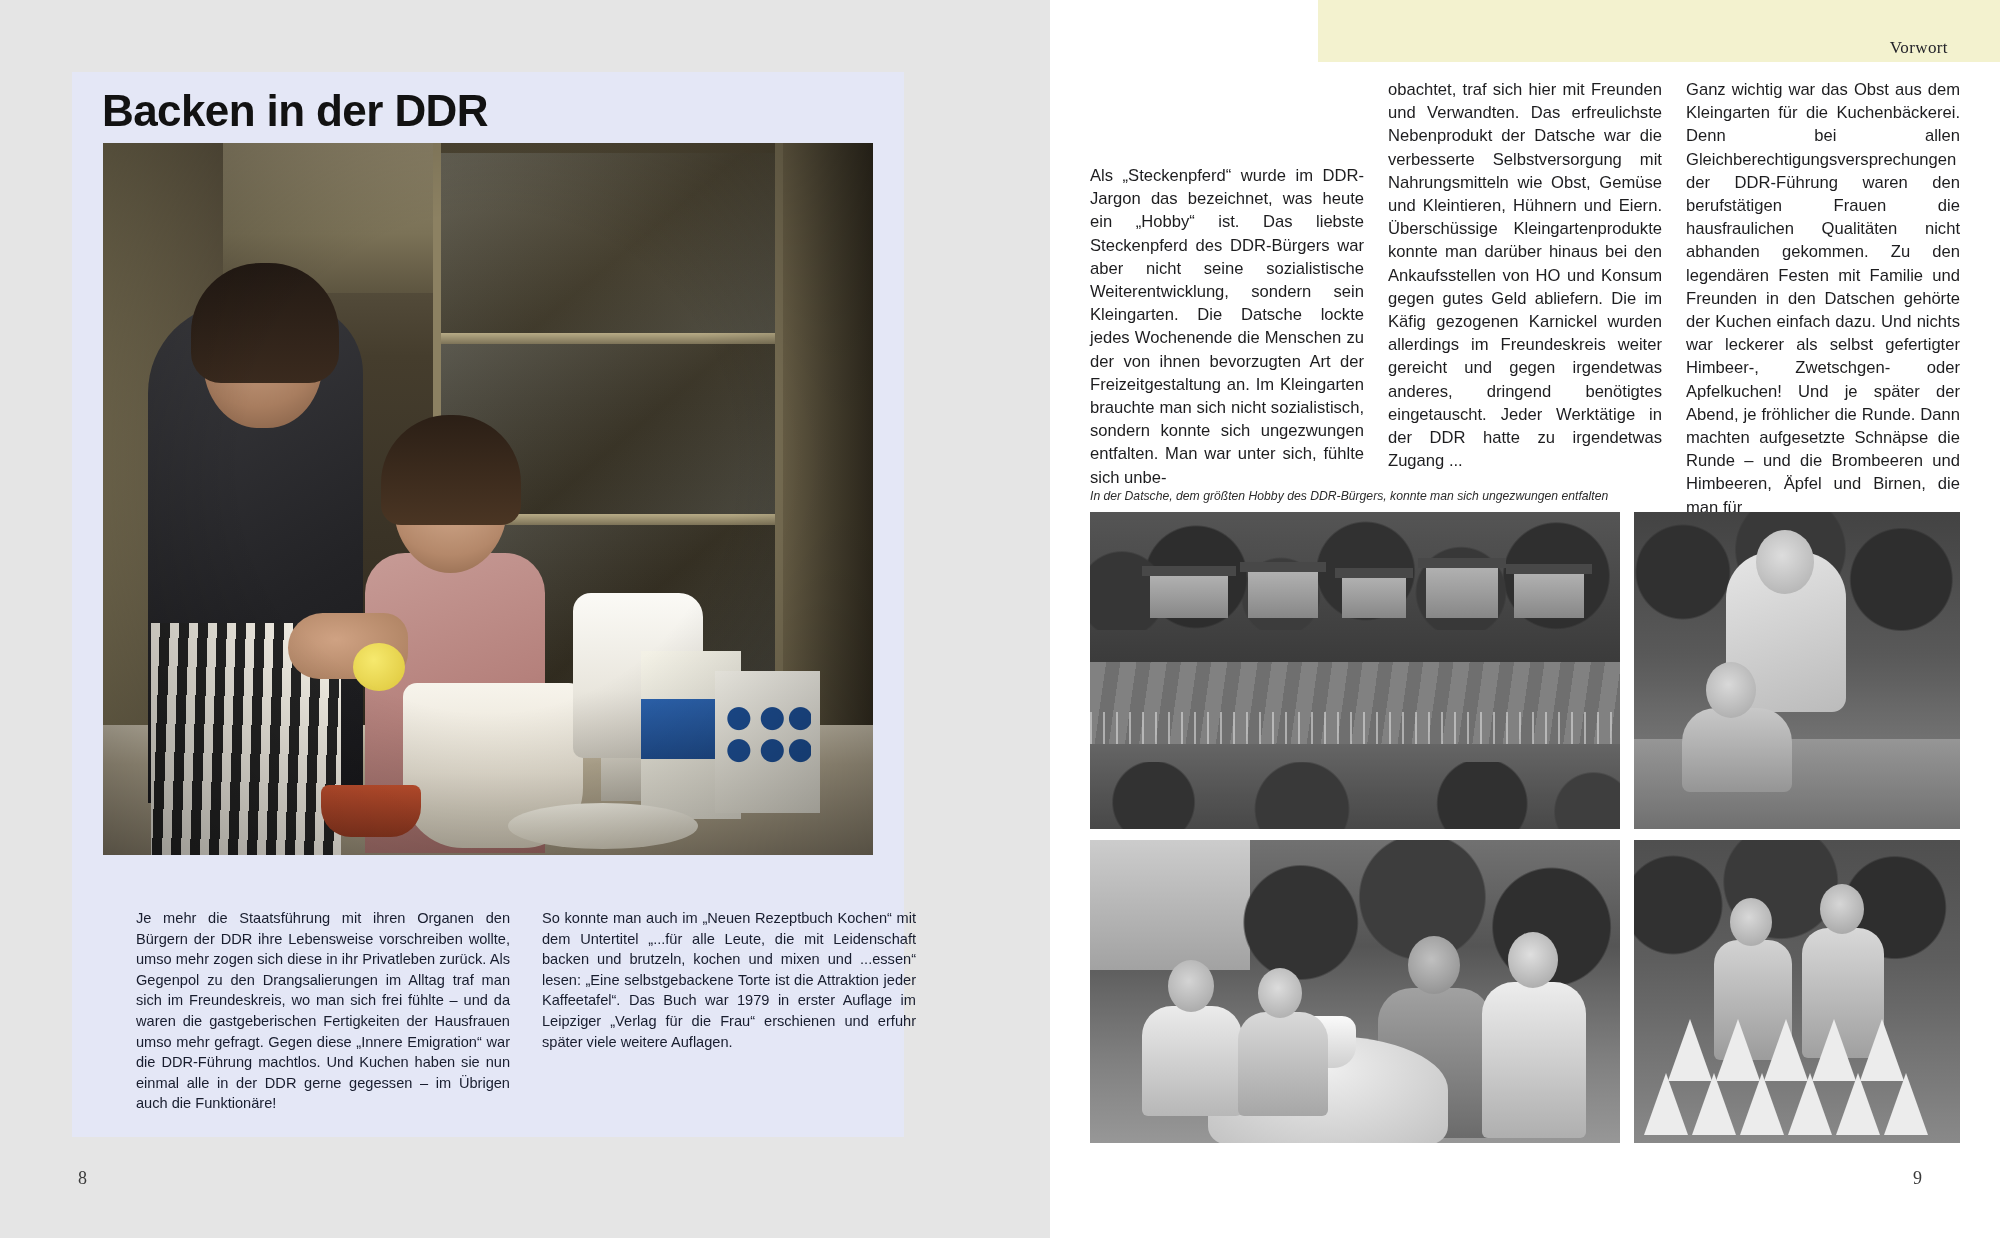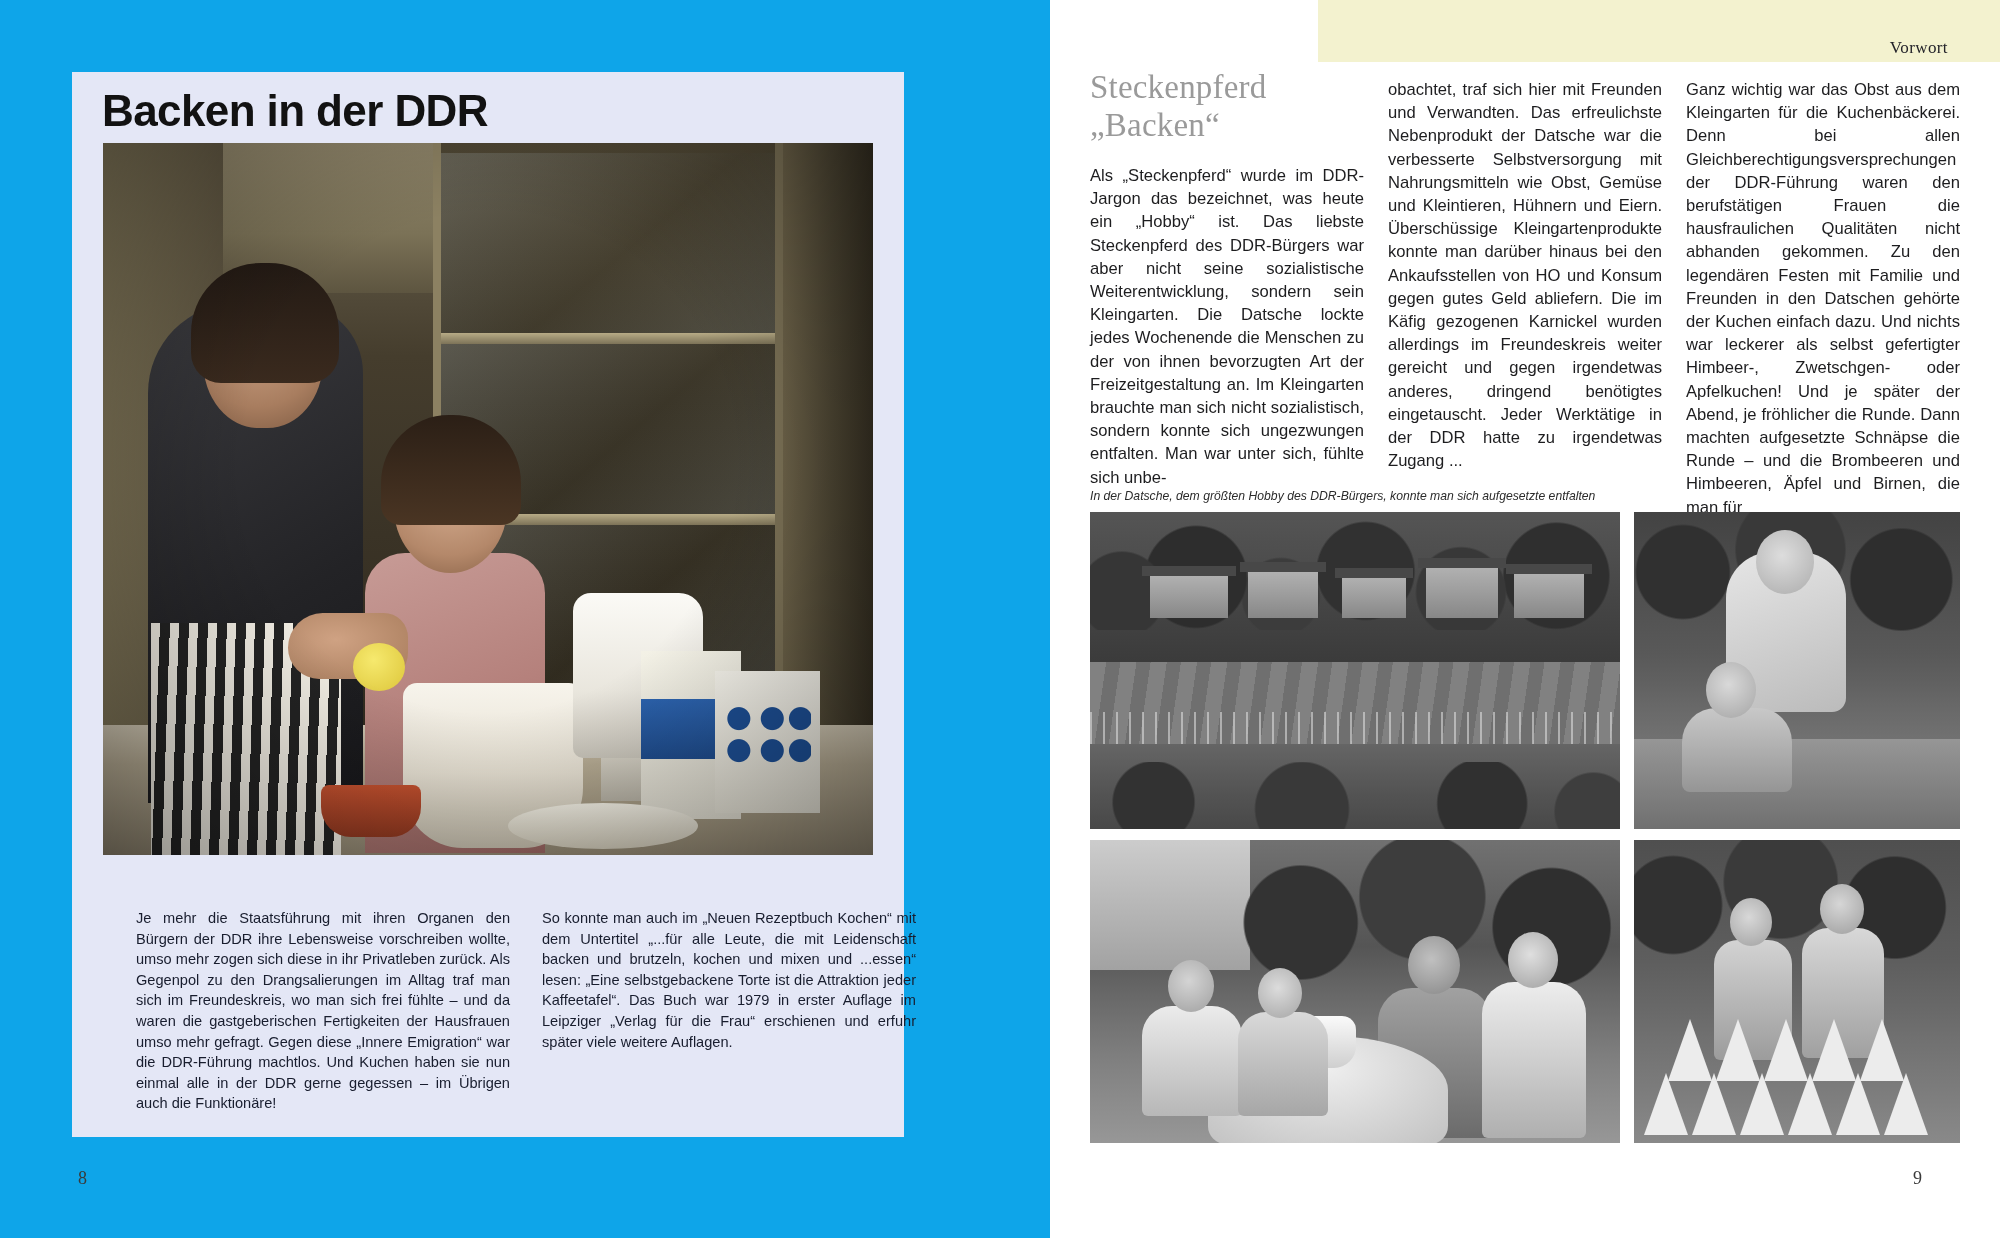--- a/index.html
+++ b/index.html
@@ -5,21 +5,21 @@
   * { box-sizing: border-box; margin: 0; padding: 0; }
   html, body {
     width: 2000px; height: 1238px;
     background: #ffffff;
     font-family: "Liberation Serif", serif;
     overflow: hidden;
   }
   .spread { position: relative; width: 2000px; height: 1238px; background: #fdfdfd; }
 
   
-  .page-left { position: absolute; left: 0; top: 0; width: 1050px; height: 1238px; background: #0ea5e9; }
+  .page-left { position: absolute; left: 0; top: 0; width: 1050px; height: 1238px; background: #e5e5e5; }
 
   .tint-panel {
     position: absolute; left: 72px; top: 72px;
     width: 832px; height: 1065px;
     background: #e4e7f6;
   }
 
   .page-title {
     position: absolute; left: 102px; top: 86px;
     width: 760px;
@@ -425,36 +425,34 @@
     </div>
 
     <div class="folio-left">8</div>
   </div>
 
   <div class="page-right">
 
     <div class="running-band"></div>
     <div class="running-head">Vorwort</div>
 
-    <div class="rp-heading" style="white-space:pre-line">Steckenpferd
-„Backen“</div>
 
     <div class="rp-cols">
       <div class="rp-col first">
         <p>Als „Steckenpferd“ wurde im DDR-Jargon das bezeichnet, was heute ein „Hobby“ ist. Das liebste Steckenpferd des DDR-Bürgers war aber nicht seine sozialistische Weiterentwicklung, sondern sein Kleingarten. Die Datsche lockte jedes Wochenende die Menschen zu der von ihnen bevorzugten Art der Freizeitgestaltung an. Im Kleingarten brauchte man sich nicht sozialistisch, sondern konnte sich ungezwungen entfalten. Man war unter sich, fühlte sich unbe-</p>
       </div>
       <div class="rp-col">
         <p>obachtet, traf sich hier mit Freunden und Verwandten. Das erfreulichste Nebenprodukt der Datsche war die verbesserte Selbstversorgung mit Nahrungsmitteln wie Obst, Gemüse und Kleintieren, Hühnern und Eiern. Überschüssige Kleingartenprodukte konnte man darüber hinaus bei den Ankaufsstellen von HO und Konsum gegen gutes Geld abliefern. Die im Käfig gezogenen Karnickel wurden allerdings im Freundeskreis weiter gereicht und gegen irgendetwas anderes, dringend benötigtes eingetauscht. Jeder Werktätige in der DDR hatte zu irgendetwas Zugang ...</p>
       </div>
       <div class="rp-col">
         <p>Ganz wichtig war das Obst aus dem Kleingarten für die Kuchenbäckerei. Denn bei allen Gleichberechtigungsversprechungen der DDR-Führung waren den berufstätigen Frauen die hausfraulichen Qualitäten nicht abhanden gekommen. Zu den legendären Festen mit Familie und Freunden in den Datschen gehörte der Kuchen einfach dazu. Und nichts war leckerer als selbst gefertigter Himbeer-, Zwetschgen- oder Apfelkuchen! Und je später der Abend, je fröhlicher die Runde. Dann machten aufgesetzte Schnäpse die Runde – und die Brombeeren und Himbeeren, Äpfel und Birnen, die man für</p>
       </div>
     </div>
 
-    <div class="caption-right">In der Datsche, dem größten Hobby des DDR-Bürgers, konnte man sich aufgesetzte entfalten</div>
+    <div class="caption-right">In der Datsche, dem größten Hobby des DDR-Bürgers, konnte man sich ungezwungen entfalten</div>
 
     <div class="grid-photo ph-a">
       <div class="bw a-sky"></div>
       <div class="bw a-hill"></div>
       <div class="bw a-trees"></div>
       <div class="bw a-hut" style="left:60px;top:62px;width:78px;height:44px"></div>
       <div class="bw a-roof" style="left:52px;top:54px;width:94px;height:10px"></div>
       <div class="bw a-hut" style="left:158px;top:58px;width:70px;height:48px"></div>
       <div class="bw a-roof" style="left:150px;top:50px;width:86px;height:10px"></div>
       <div class="bw a-hut" style="left:252px;top:64px;width:64px;height:42px"></div>

